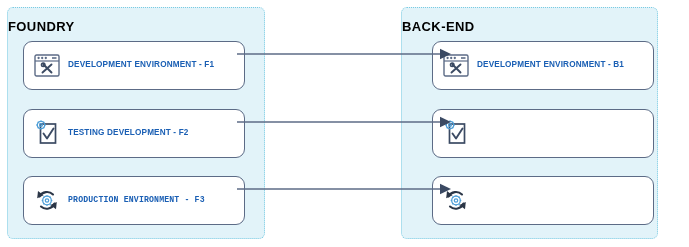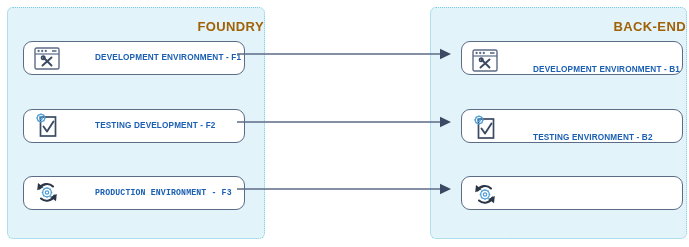--- a/index.html
+++ b/index.html
@@ -24,49 +24,48 @@
   .panel {
     position: absolute;
     top: 7px;
     height: 232px;
     background: #e2f3f9;
     border: 1px dotted #79cbe3;
     border-radius: 6px;
     box-sizing: border-box;
   }
   .panel.left  { left: 7px;   width: 258px; }
-  .panel.right { left: 430px; width: 257px; }
+  .panel.right { left: 401px; width: 257px; }
 
   .panel-title {
     position: absolute;
     top: 11px;
     left: 0;
     width: 100%;
-    text-align: right;
+    text-align: left;
     font-size: 13px;
     font-weight: bold;
     letter-spacing: 0.4px;
-    color: #a16207;
+    color: #000000;
   }
 
   
   .card {
     position: absolute;
-    height: 34px;
+    height: 49px;
     background: #ffffff;
     border: 1.6px solid #5c6b86;
     border-radius: 9px;
     box-sizing: border-box;
     display: flex;
     align-items: center;
     padding-left: 8px;
-    gap: 27px;
   }
   .panel.left  .card { left: 15px; width: 222px; }
-  .panel.right .card { left: 30px; width: 222px; align-items: flex-end; }
+  .panel.right .card { left: 30px; width: 222px; }
 
   .card.row1 { top: 33px; }
   .card.row2 { top: 101px; }
   .card.row3 { top: 168px; font-family: Liberation Mono, monospace; }
 
   .card-icon {
     flex: 0 0 auto;
     width: 30px;
     height: 28px;
     display: flex;
@@ -202,21 +201,20 @@
             <line x1="7" y1="8.2" x2="7" y2="9.6"></line>
             <line x1="2.4" y1="5" x2="3.8" y2="5"></line>
             <line x1="10.2" y1="5" x2="11.6" y2="5"></line>
             <line x1="3.7" y1="1.7" x2="4.7" y2="2.7"></line>
             <line x1="9.3" y1="7.3" x2="10.3" y2="8.3"></line>
             <line x1="9.3" y1="2.7" x2="10.3" y2="1.7"></line>
             <line x1="3.7" y1="8.3" x2="4.7" y2="7.3"></line>
           </g>
         </svg>
       </span>
-      <span class="card-label">TESTING ENVIRONMENT - B2</span>
     </div>
 
     <div class="card row3">
       <span class="card-icon">
         <svg width="28" height="26" viewBox="0 0 28 26">
           <path d="M6.5 8.5 A8.5 8.5 0 0 1 20 6.5" fill="none" stroke="#2b3647" stroke-width="2.1" stroke-linecap="round"></path>
           <polygon points="5.0,3.0 4.2,10.2 10.6,7.2" fill="#2b3647"></polygon>
           <path d="M21.5 15.5 A8.5 8.5 0 0 1 8 18.5" fill="none" stroke="#2b3647" stroke-width="2.1" stroke-linecap="round"></path>
           <polygon points="23.0,21.2 23.8,14.0 17.4,17.0" fill="#2b3647"></polygon>
           <g fill="none" stroke="#4f9fd8" stroke-width="1.25">

